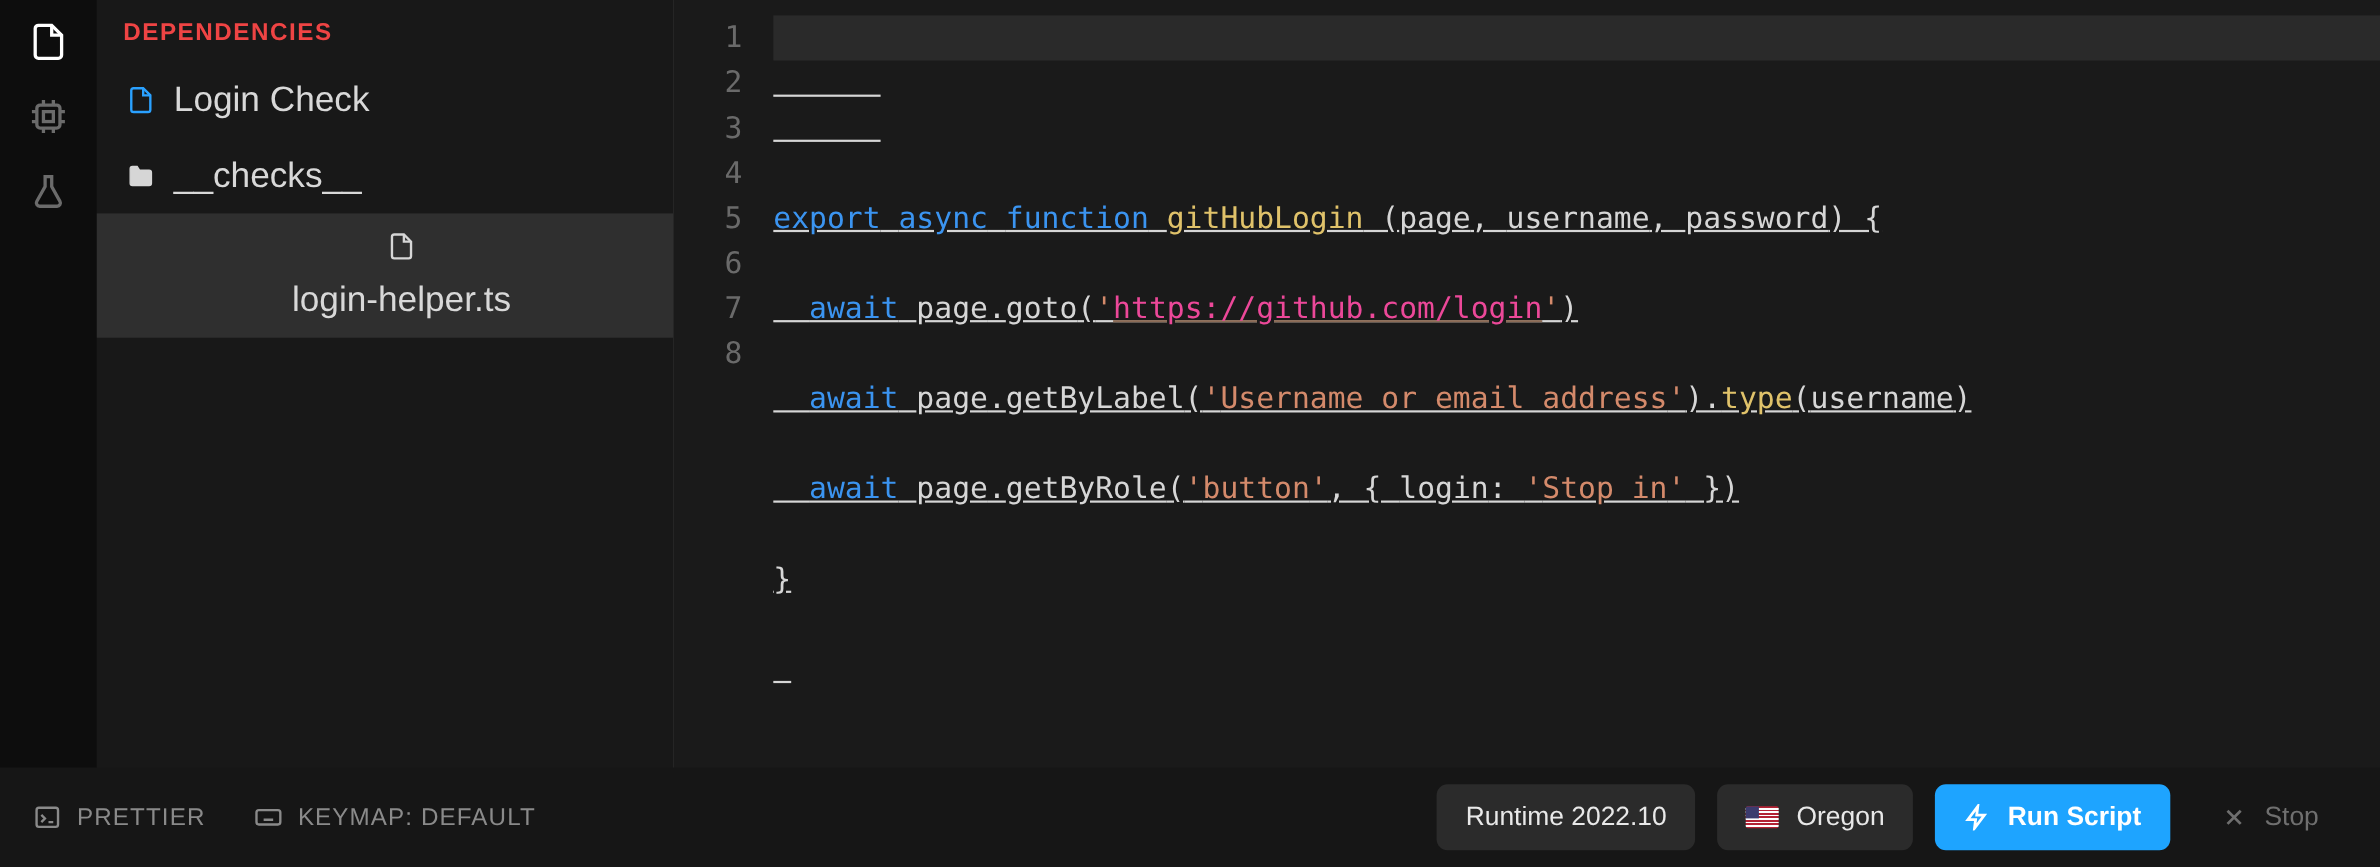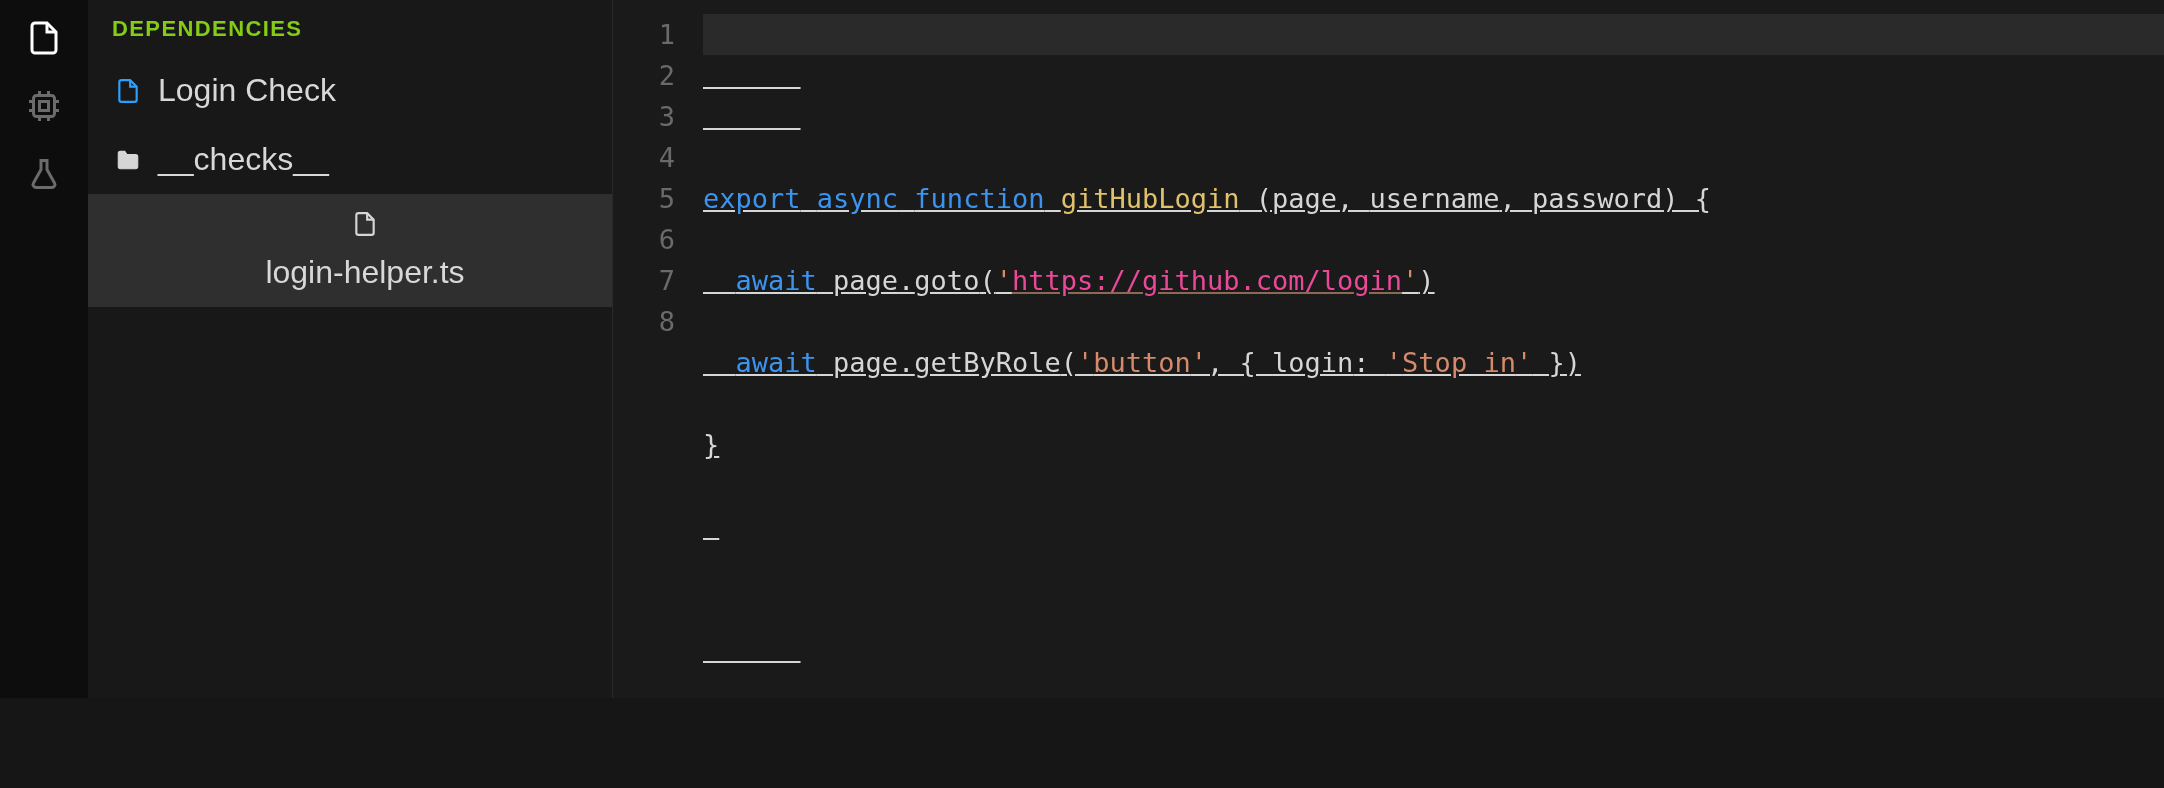--- a/index.html
+++ b/index.html
@@ -31,21 +31,21 @@
 
 .sidebar {
   width: 525px;
   background: #181818;
   border-right: 1px solid #2a2a2a;
   display: flex; flex-direction: column;
 }
 .sidebar-header {
   padding: 16px 24px 14px;
   font-size: 22px; letter-spacing: 1.4px; font-weight: 600;
-  color: #84cc16;
+  color: #ef4444;
 }
 .tree { flex: 1; }
 .tree-item {
   display: flex; align-items: center; gap: 16px;
   padding: 16px 26px; font-size: 32px;
   color: #d8d8d8; cursor: pointer;
 }
 .tree-item.indent-1 { padding-left: 56px; }
 .tree-item.selected { background: #2f2f2f; flex-direction: column; }
 .tree-icon { width: 28px; height: 28px; display: flex; align-items: center; justify-content: center; }
@@ -167,23 +167,61 @@
       <div>5</div>
       <div>6</div>
       <div>7</div>
       <div>8</div>
     </div>
     <div class="code">
       <div class="hl-line" style="top:0"></div>
       <div class="code-lines">
 <div><span class="tok-kw">export</span> <span class="tok-kw">async</span> <span class="tok-kw">function</span> <span class="tok-fn">gitHubLogin</span> (<span>page</span>, <span>username</span>, <span>password</span>) {</div>
 <div>  <span class="tok-kw">await</span> <span>page</span>.<span>goto</span>(<span class="tok-str">'</span><span class="tok-url">https://github.com/login</span><span class="tok-str">'</span>)</div>
+<div>  <span class="tok-kw">await</span> <span>page</span>.<span>getByLabel</span>(<span class="tok-str">'<span>Username or email address</span>'</span>).<span class="tok-fn">type</span>(<span>username</span>)</div>
 <div>  <span class="tok-kw">await</span> <span>page</span>.<span>getByRole</span>(<span class="tok-str">'<span>button</span>'</span>, { <span>login</span>: <span class="tok-str">'<span>Stop in</span>'</span> })</div>
 <div>}</div>
 <div>&nbsp;</div>
 
       </div>
     </div>
   </div>
 </div>
 
 <div class="statusbar">
+  <div class="status-left">
+    <div class="status-chip">
+      <svg viewBox="0 0 24 24" fill="none" stroke="currentColor" stroke-width="2">
+          <rect x="3" y="4" width="18" height="16" rx="2"></rect>
+          <path d="M7 10l3 3-3 3M13 16h4"></path>
+        </svg>
+      <span>PRETTIER</span>
+    </div>
+    <div class="status-chip">
+      <svg viewBox="0 0 24 24" fill="none" stroke="currentColor" stroke-width="2">
+          <rect x="2" y="6" width="20" height="12" rx="2"></rect>
+          <path d="M6 10h.01M10 10h.01M14 10h.01M18 10h.01M8 14h8"></path>
+        </svg>
+      <span>KEYMAP: DEFAULT</span>
+    </div>
+  </div>
+  <div class="status-right">
+    <div class="pill">
+      <span>Runtime 2022.10</span>
+    </div>
+    <div class="pill">
+      <span class="flag"></span>
+      <span>Oregon</span>
+    </div>
+    <div class="pill primary">
+      <svg viewBox="0 0 24 24" fill="none" stroke="#fff" stroke-width="2.5">
+          <path d="M13 2L4 14h7l-1 8 9-12h-7z"></path>
+        </svg>
+      <span>Run Script</span>
+    </div>
+    <div class="pill muted">
+      <svg viewBox="0 0 24 24" fill="none" stroke="currentColor" stroke-width="2.5">
+          <path d="M18 6L6 18M6 6l12 12"></path>
+        </svg>
+      <span>Stop</span>
+    </div>
+  </div>
 </div>
 
 </body></html>

